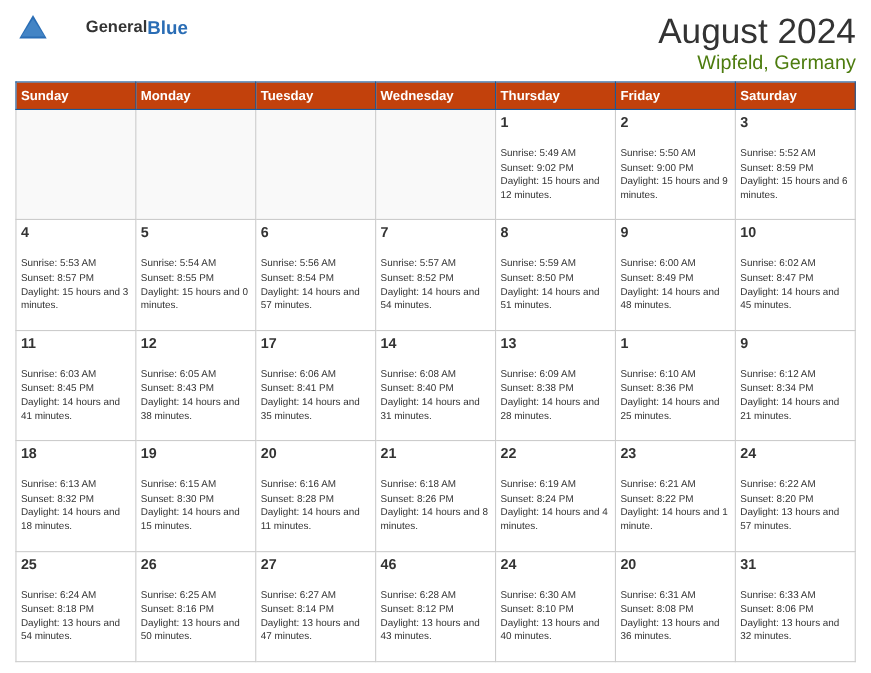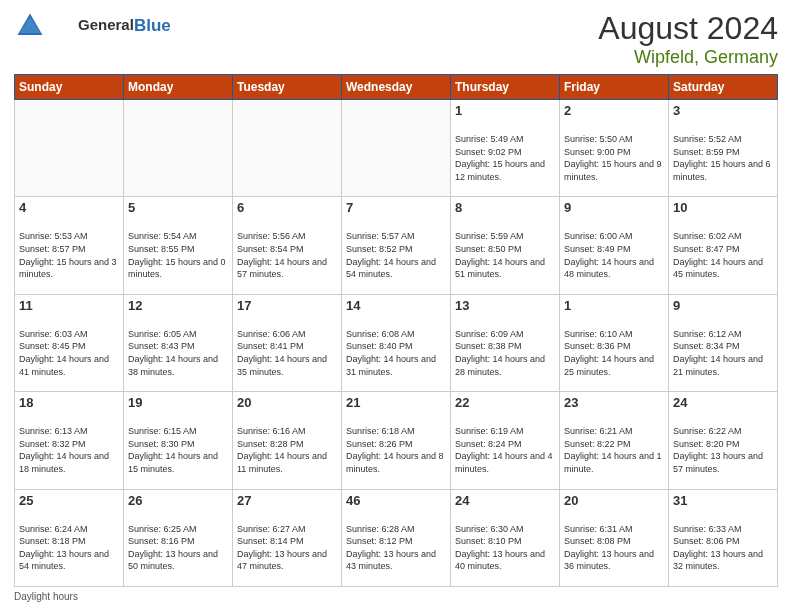--- a/index.html
+++ b/index.html
@@ -273,14 +273,13 @@
             <div class="cell-date">20</div>
             <div class="cell-info">Sunrise: 6:31 AM<br>Sunset: 8:08 PM<br>Daylight: 13 hours and 36 minutes.</div>
           </td>
           <td>
             <div class="cell-date">31</div>
             <div class="cell-info">Sunrise: 6:33 AM<br>Sunset: 8:06 PM<br>Daylight: 13 hours and 32 minutes.</div>
           </td>
         </tr>
       </tbody>
   </table>
-  <div class="footer-note">Daylight hours</div>
 </div>
 
 </body></html>

